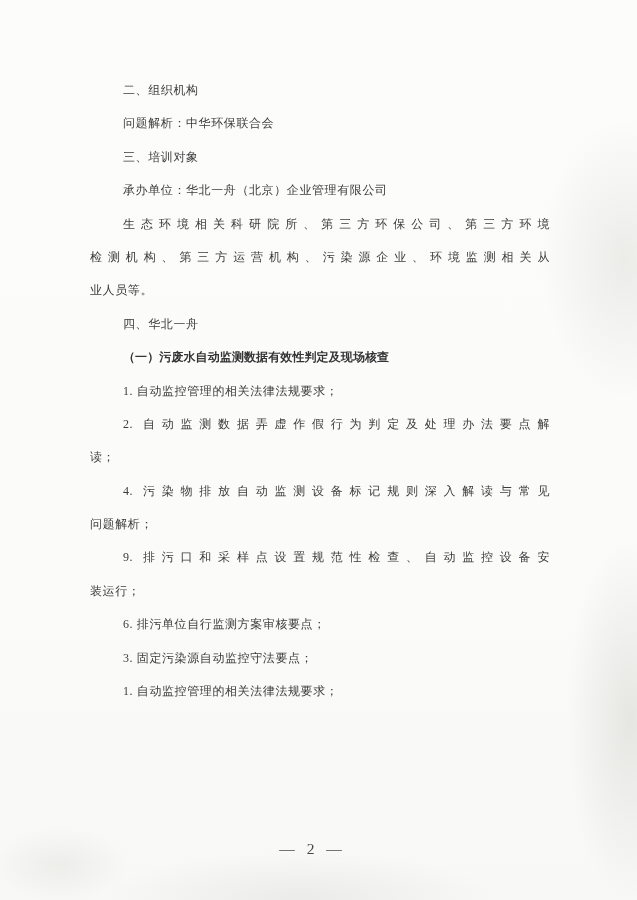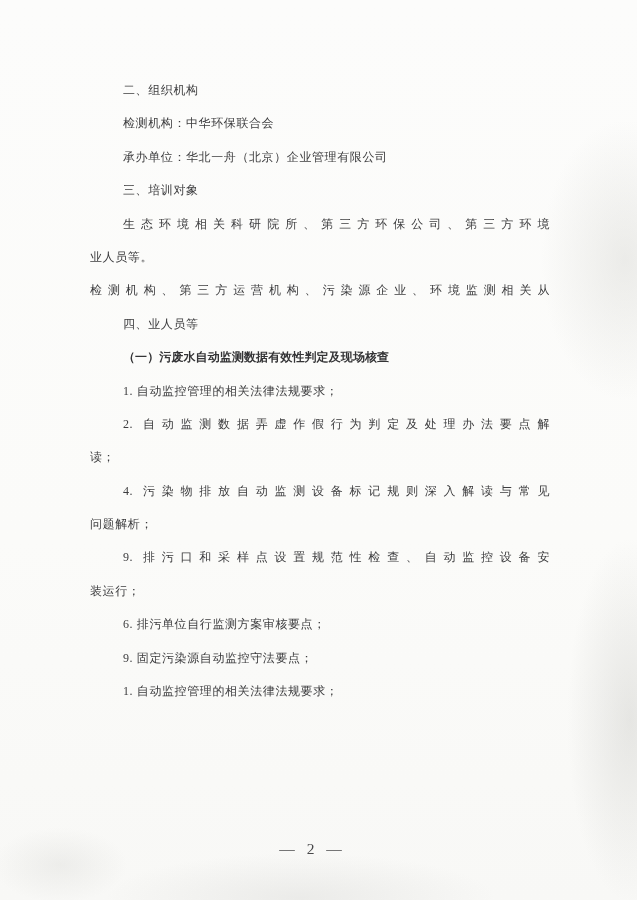--- a/index.html
+++ b/index.html
@@ -60,34 +60,34 @@
     color: #48484a;
     transform: translateX(-6px);
   }
 </style>
 </head>
 <body>
 
 <div class="page">
   <div class="content">
     <div class="ln ind">二、组织机构</div>
-    <div class="ln ind">检测机构：中华环保联合会</div>
+    <div class="ln ind">问题解析：中华环保联合会</div>
+    <div class="ln ind">三、培训对象</div>
     <div class="ln ind">承办单位：华北一舟（北京）企业管理有限公司</div>
-    <div class="ln ind">三、培训对象</div>
     <div class="ln ind fill">生态环境相关科研院所、第三方环保公司、第三方环境</div>
+    <div class="ln fill">检测机构、第三方运营机构、污染源企业、环境监测相关从</div>
     <div class="ln">业人员等。</div>
-    <div class="ln fill">检测机构、第三方运营机构、污染源企业、环境监测相关从</div>
-    <div class="ln ind">四、业人员等</div>
+    <div class="ln ind">四、华北一舟</div>
     <div class="ln ind bold">（一）污废水自动监测数据有效性判定及现场核查</div>
     <div class="ln ind">1. 自动监控管理的相关法律法规要求；</div>
     <div class="ln ind fill">2. 自动监测数据弄虚作假行为判定及处理办法要点解</div>
     <div class="ln">读；</div>
     <div class="ln ind fill">4. 污染物排放自动监测设备标记规则深入解读与常见</div>
     <div class="ln">问题解析；</div>
     <div class="ln ind fill">9. 排污口和采样点设置规范性检查、自动监控设备安</div>
     <div class="ln">装运行；</div>
     <div class="ln ind">6. 排污单位自行监测方案审核要点；</div>
-    <div class="ln ind">9. 固定污染源自动监控守法要点；</div>
+    <div class="ln ind">3. 固定污染源自动监控守法要点；</div>
     <div class="ln ind">1. 自动监控管理的相关法律法规要求；</div>
   </div>
 
   <div class="footer">— 2 —</div>
 </div>
 
 </body></html>

